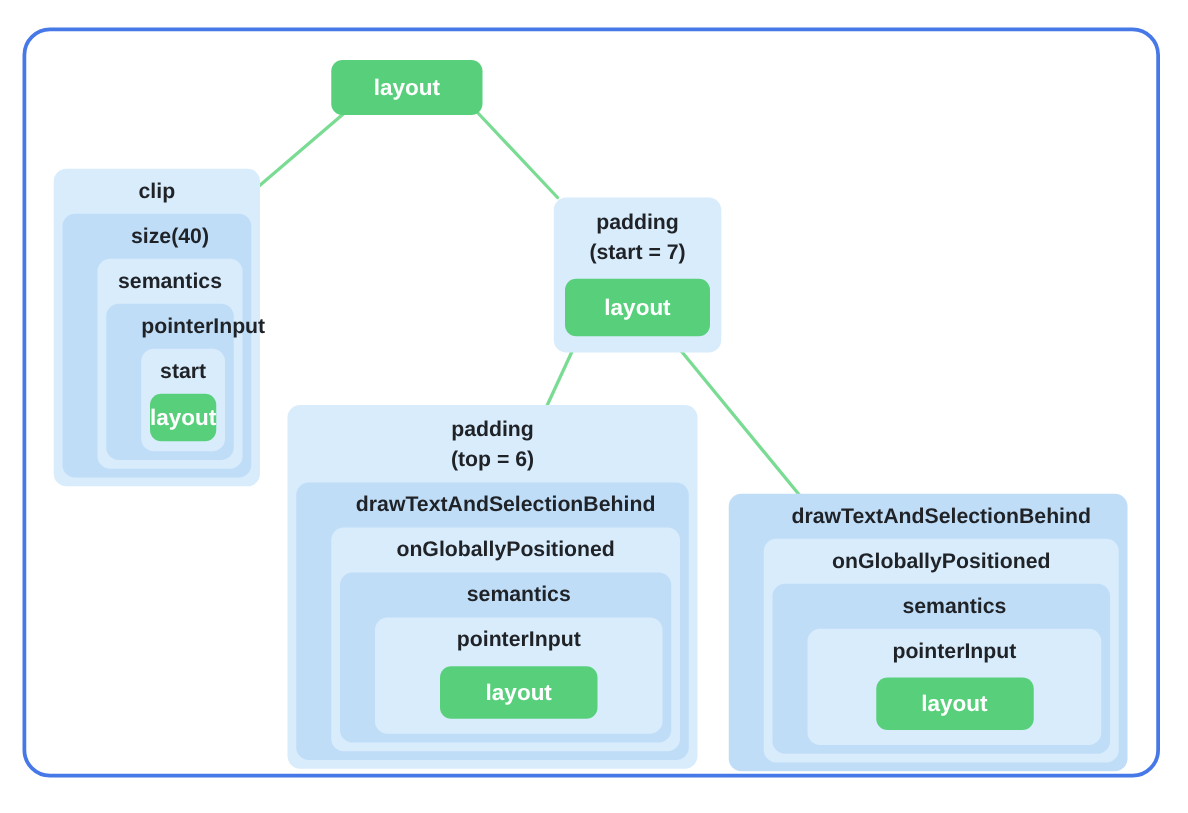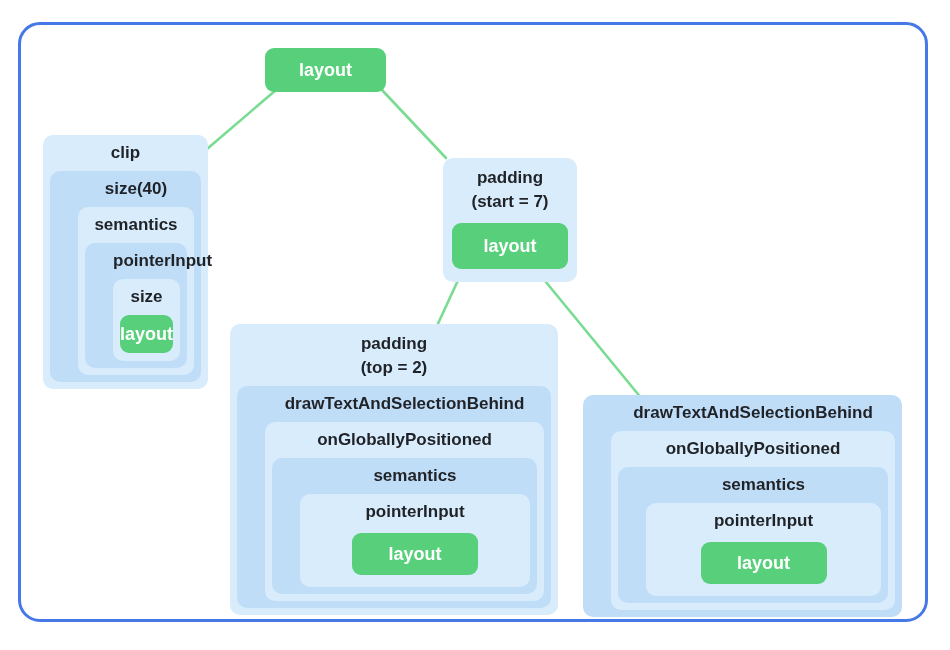--- a/index.html
+++ b/index.html
@@ -111,21 +111,21 @@
   <div class="group clip-group">
     <div class="node light">
       <div class="label">clip</div>
       <div class="node med">
         <div class="label">size(40)</div>
         <div class="node light">
           <div class="label">semantics</div>
           <div class="node med">
             <div class="label">pointerInput</div>
             <div class="node light">
-              <div class="label">size</div>
+              <div class="label">start</div>
               <div class="leaf chain-leaf full">layout</div>
             </div>
           </div>
         </div>
       </div>
     </div>
   </div>
 
   <div class="group padding-start-group">
     <div class="node light">
@@ -134,21 +134,21 @@
         <span>(start = 7)</span>
       </div>
       <div class="leaf chain-leaf tall">layout</div>
     </div>
   </div>
 
   <div class="group padding-top-group">
     <div class="node light">
       <div class="label two">
         <span>padding</span><br>
-        <span>(top = 2)</span>
+        <span>(top = 6)</span>
       </div>
       <div class="node med">
         <div class="label">drawTextAndSelectionBehind</div>
         <div class="node light">
           <div class="label">onGloballyPositioned</div>
           <div class="node med">
             <div class="label">semantics</div>
             <div class="node light">
               <div class="label">pointerInput</div>
               <div class="leaf chain-leaf centered">layout</div>

